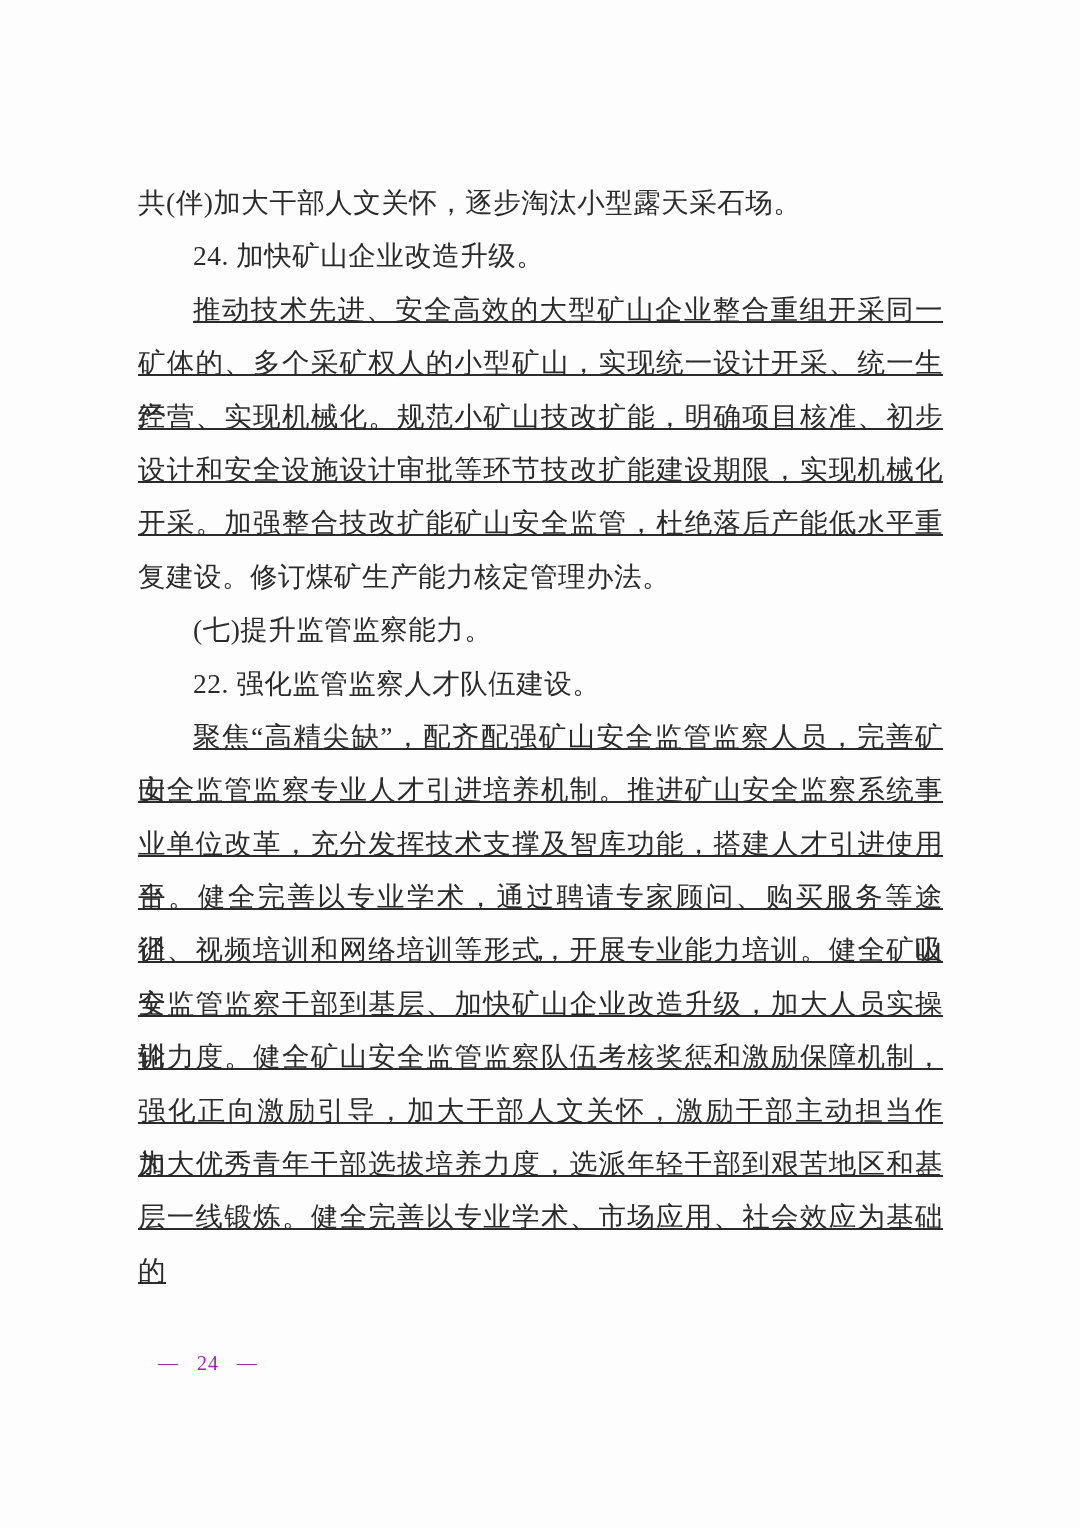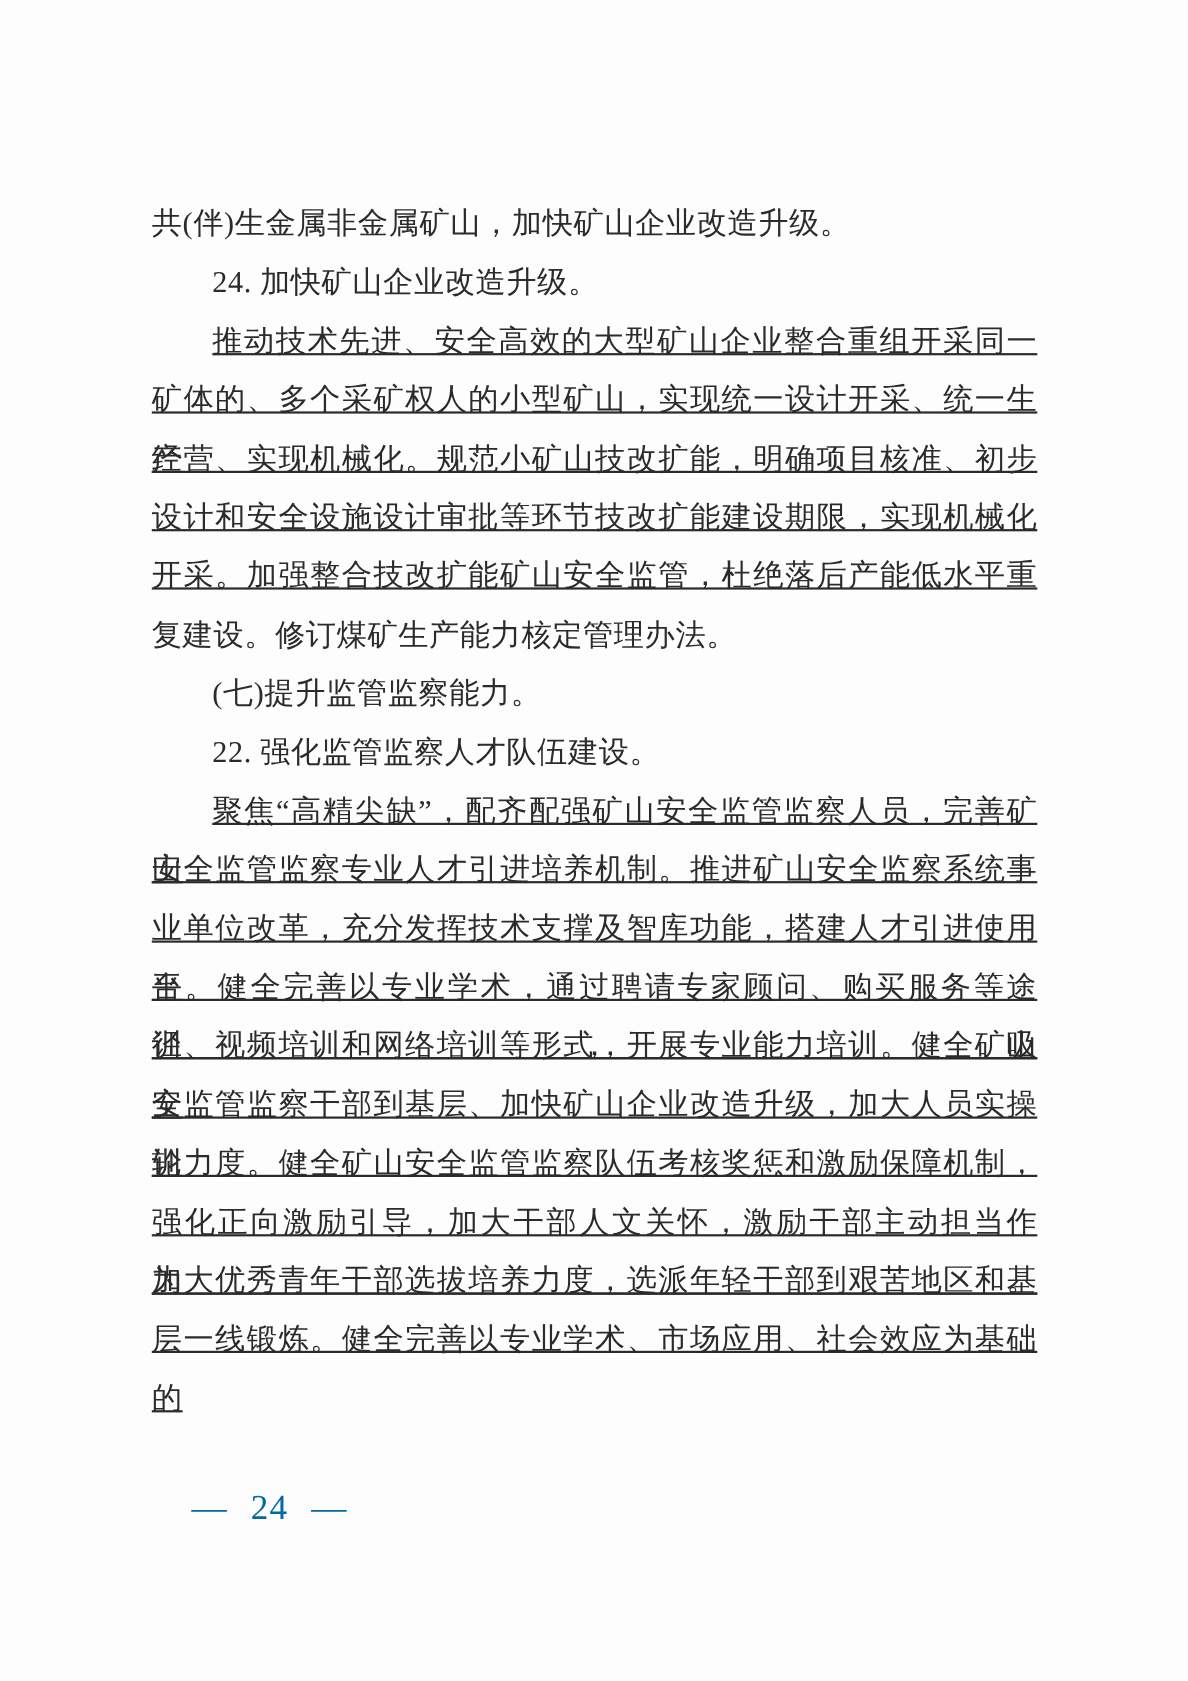--- a/index.html
+++ b/index.html
@@ -37,33 +37,32 @@
   .line.indent {
     text-indent: 2em;
   }
   .line.bold {
     font-weight: 400;
   }
   .footer {
     position: absolute;
     left: 158px;
     top: 1352px;
-    font-size: 32px;
-    color: #0369a1;
+    font-size: 20px;
+    color: #a21caf;
     letter-spacing: 1px;
     word-spacing: 12px;
-    margin-left: 16px;
   }
 </style>
 </head>
 <body>
 
 <div class="page">
   <div class="content">
-    <div class="line">共(伴)生金属非金属矿山，加快矿山企业改造升级。</div>
+    <div class="line">共(伴)加大干部人文关怀，逐步淘汰小型露天采石场。</div>
     <div class="line indent">24. 加快矿山企业改造升级。</div>
     <div class="line indent justify">推动技术先进、安全高效的大型矿山企业整合重组开采同一</div>
     <div class="line justify">矿体的、多个采矿权人的小型矿山，实现统一设计开采、统一生产</div>
     <div class="line justify">经营、实现机械化。规范小矿山技改扩能，明确项目核准、初步</div>
     <div class="line justify">设计和安全设施设计审批等环节技改扩能建设期限，实现机械化</div>
     <div class="line justify">开采。加强整合技改扩能矿山安全监管，杜绝落后产能低水平重</div>
     <div class="line">复建设。修订煤矿生产能力核定管理办法。</div>
     <div class="line indent bold">(七)提升监管监察能力。</div>
     <div class="line indent">22. 强化监管监察人才队伍建设。</div>
     <div class="line indent justify">聚焦“高精尖缺”，配齐配强矿山安全监管监察人员，完善矿山</div>

